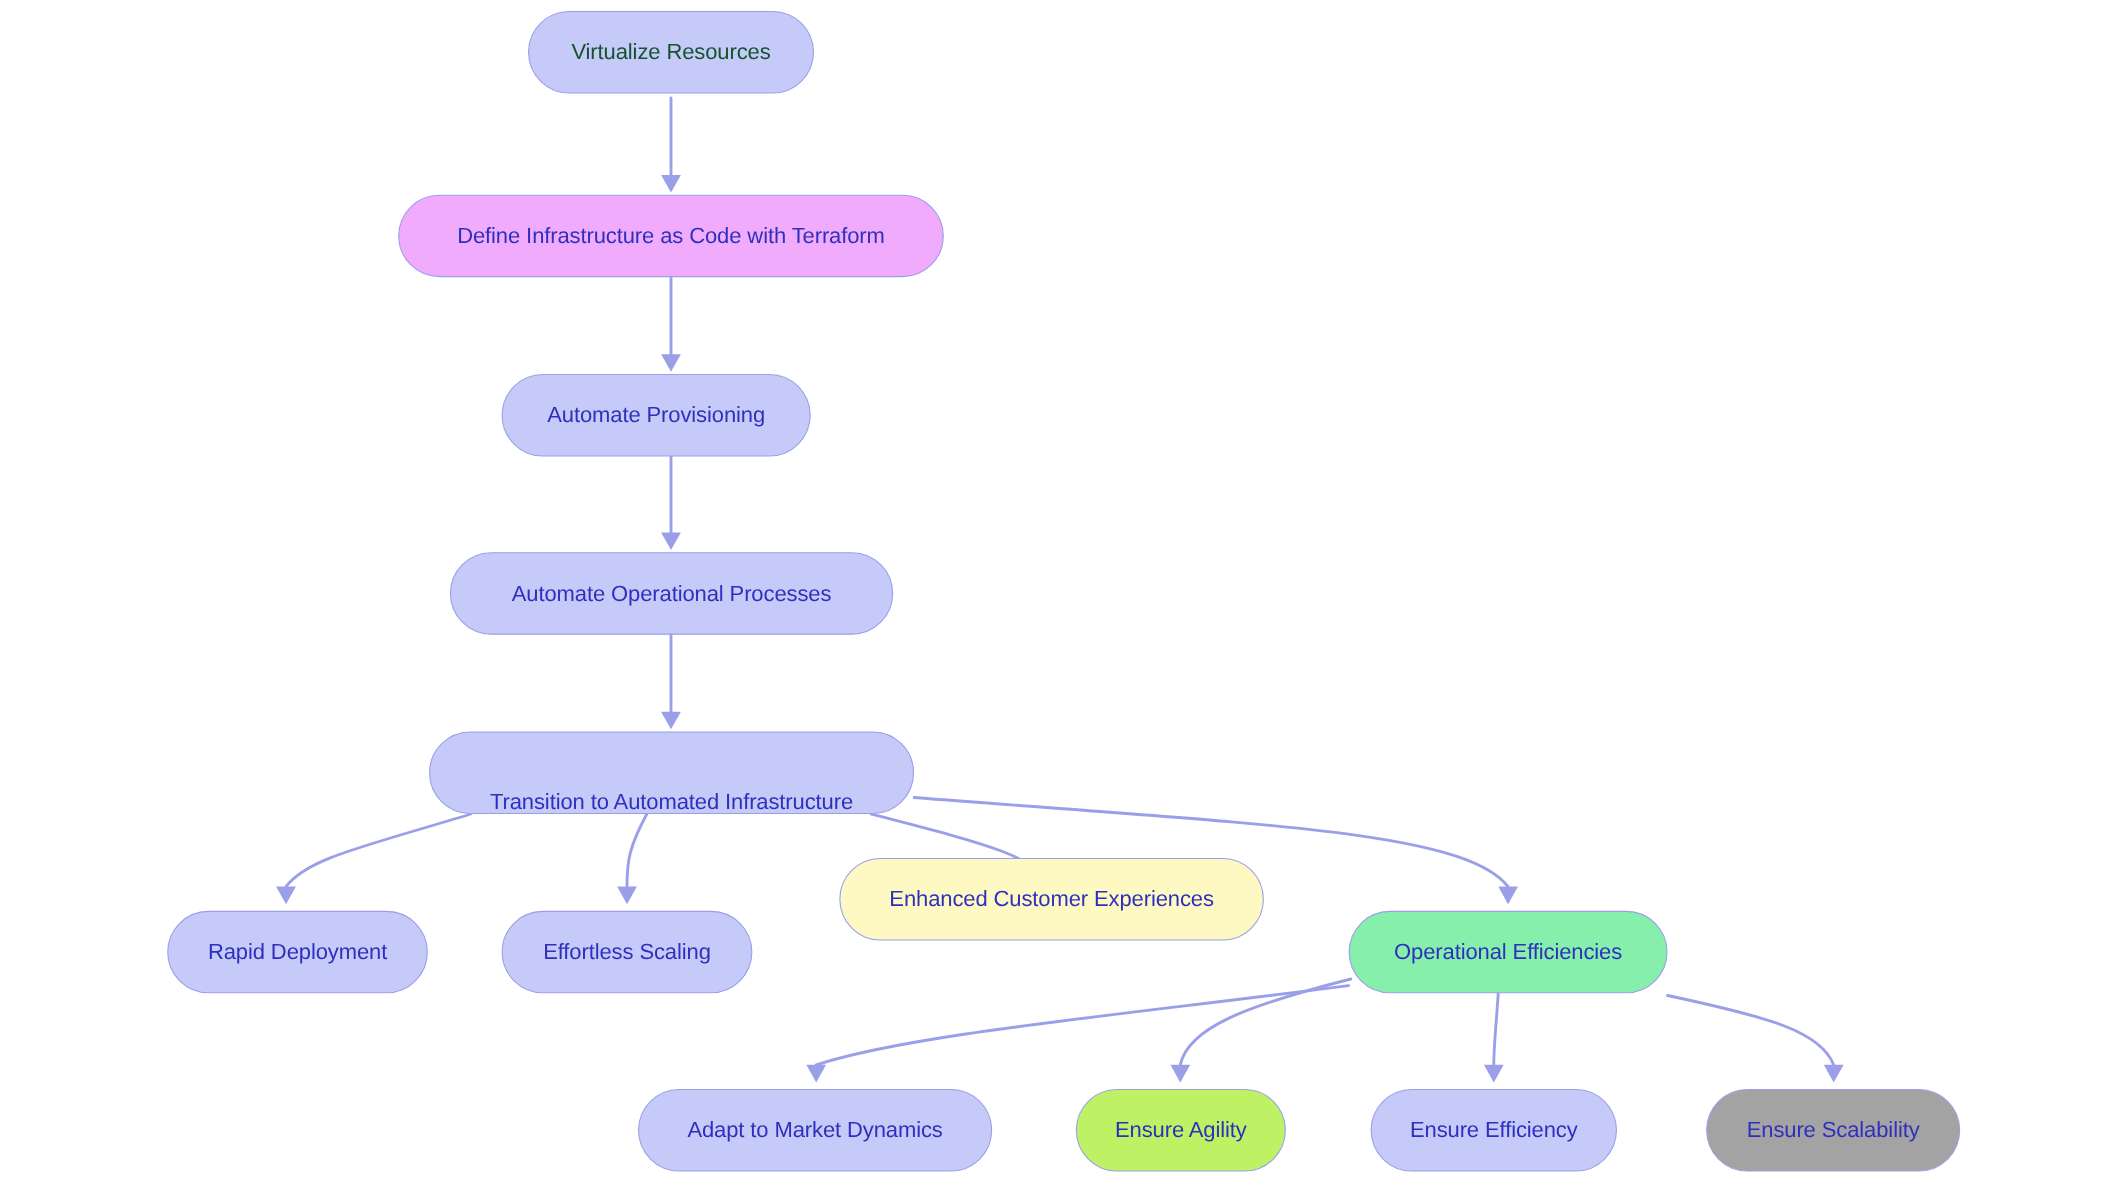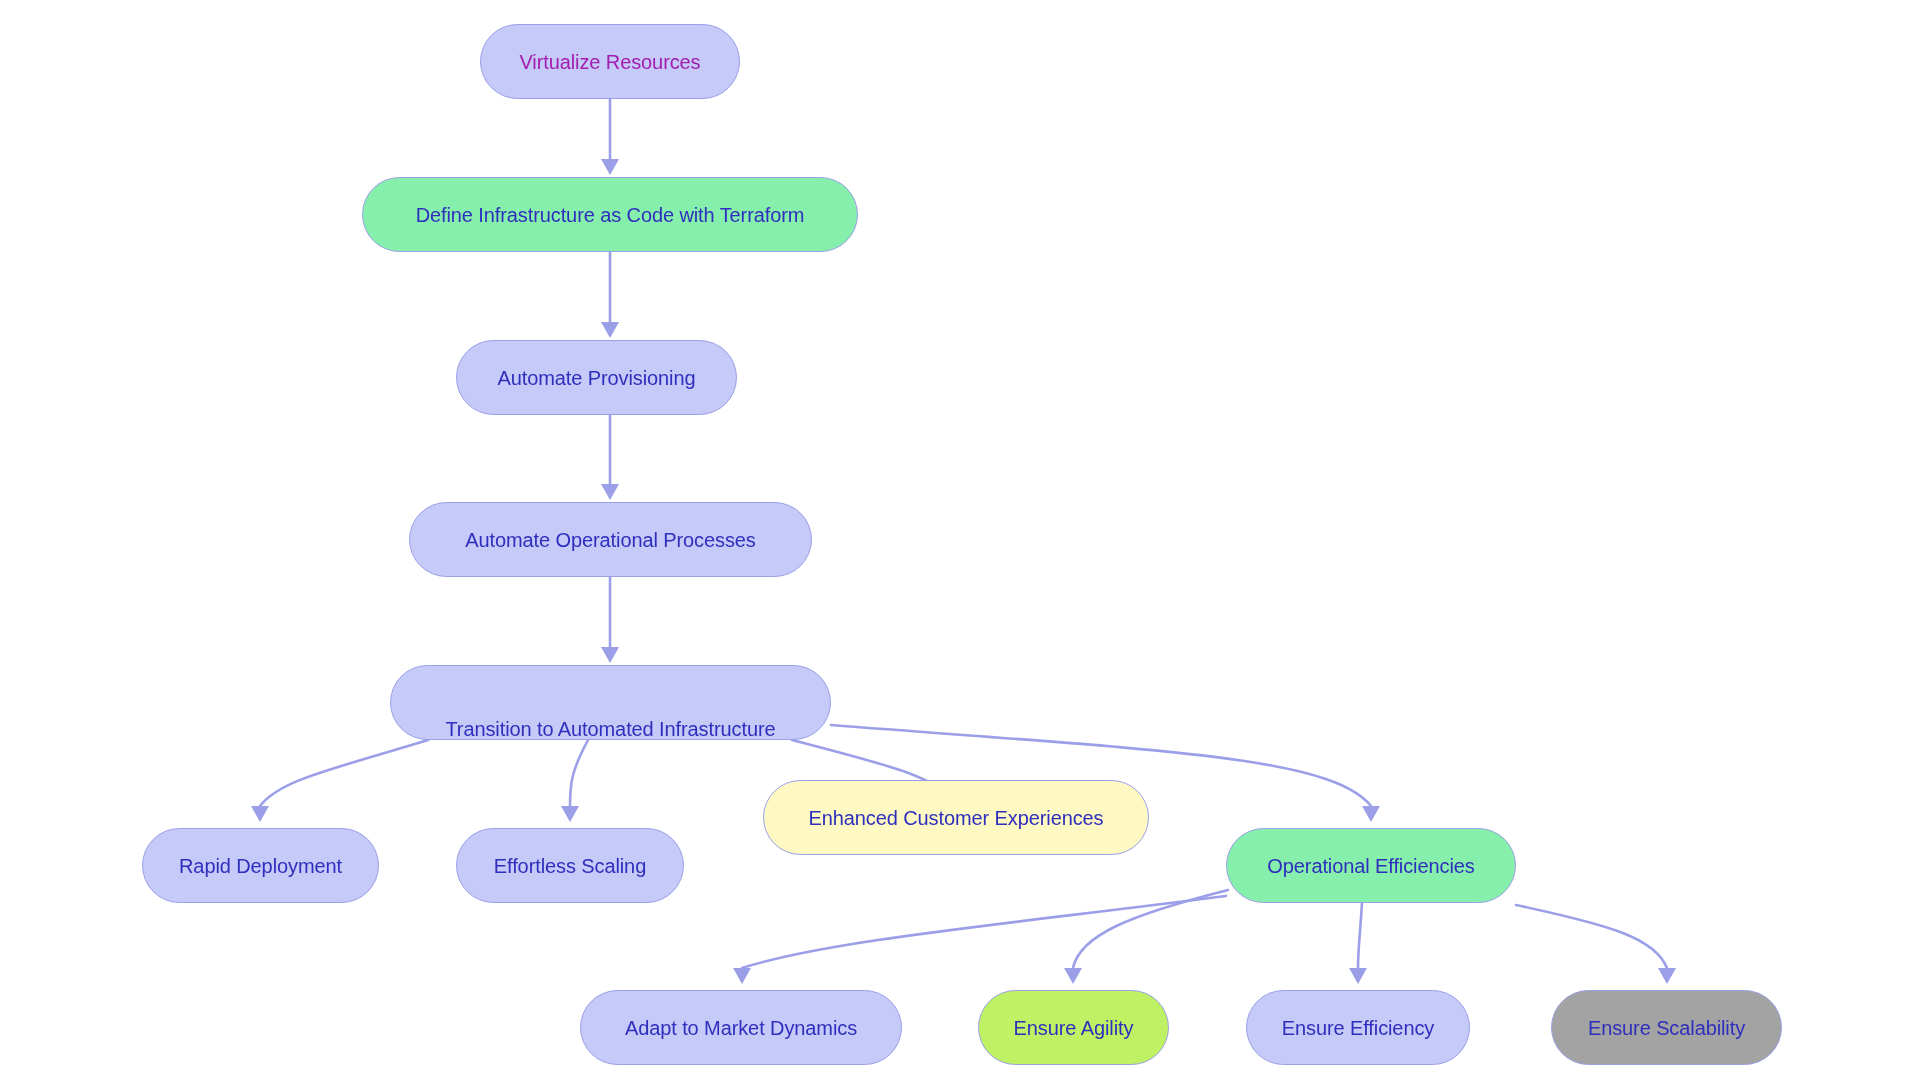--- a/index.html
+++ b/index.html
@@ -98,36 +98,36 @@
       <g>
         <path d="M 1362,903 C 1360,935 1358,950 1358,968" fill="none" stroke="#9a9fe8" stroke-width="2.6" stroke-linecap="round"></path>
         <polygon points="1349,968 1367,968 1358,984" fill="#9a9fe8"></polygon>
       </g>
       <g>
         <path d="M 1516,905 C 1610,925 1655,938 1667,968" fill="none" stroke="#9a9fe8" stroke-width="2.6" stroke-linecap="round"></path>
         <polygon points="1658,968 1676,968 1667,984" fill="#9a9fe8"></polygon>
       </g>
     </svg>
   <div id="node-layer">
-      <div class="node" style="left: 480px; top: 24px; width: 260px; height: 75px; background: rgb(197, 202, 248); border-color: rgb(154, 159, 232); color: #a21caf;">
+      <div class="node" style="left: 480px; top: 10px; width: 260px; height: 75px; background: rgb(197, 202, 248); border-color: rgb(154, 159, 232); color: #14532d;">
         <span class="node-label">Virtualize Resources</span>
       </div>
-      <div class="node" style="left: 362px; top: 177px; width: 496px; height: 75px; background: #86efac; border-color: rgb(154, 159, 232); color: rgb(47, 47, 189);">
+      <div class="node" style="left: 362px; top: 177px; width: 496px; height: 75px; background: #f0abfc; border-color: rgb(154, 159, 232); color: rgb(47, 47, 189);">
         <span class="node-label">Define Infrastructure as Code with Terraform</span>
       </div>
       <div class="node" style="left: 456px; top: 340px; width: 281px; height: 75px; background: rgb(197, 202, 248); border-color: rgb(154, 159, 232); color: rgb(47, 47, 189);">
         <span class="node-label">Automate Provisioning</span>
       </div>
       <div class="node" style="left: 409px; top: 502px; width: 403px; height: 75px; background: rgb(197, 202, 248); border-color: rgb(154, 159, 232); color: rgb(47, 47, 189);">
         <span class="node-label">Automate Operational Processes</span>
       </div>
       <div class="node" style="left: 390px; top: 665px; width: 441px; height: 75px; background: rgb(197, 202, 248); border-color: rgb(154, 159, 232); color: rgb(47, 47, 189); align-items: flex-end;">
         <span class="node-label">Transition to Automated Infrastructure</span>
       </div>
-      <div class="node" style="left: 142px; top: 828px; width: 237px; height: 75px; background: rgb(197, 202, 248); border-color: rgb(154, 159, 232); color: rgb(47, 47, 189);">
+      <div class="node" style="left: 152px; top: 828px; width: 237px; height: 75px; background: rgb(197, 202, 248); border-color: rgb(154, 159, 232); color: rgb(47, 47, 189);">
         <span class="node-label">Rapid Deployment</span>
       </div>
       <div class="node" style="left: 456px; top: 828px; width: 228px; height: 75px; background: rgb(197, 202, 248); border-color: rgb(154, 159, 232); color: rgb(47, 47, 189);">
         <span class="node-label">Effortless Scaling</span>
       </div>
       <div class="node" style="left: 763px; top: 780px; width: 386px; height: 75px; background: #fef9c3; border-color: rgb(154, 159, 232); color: rgb(47, 47, 189);">
         <span class="node-label">Enhanced Customer Experiences</span>
       </div>
       <div class="node" style="left: 1226px; top: 828px; width: 290px; height: 75px; background: #86efac; border-color: rgb(154, 159, 232); color: rgb(47, 47, 189);">
         <span class="node-label">Operational Efficiencies</span>

